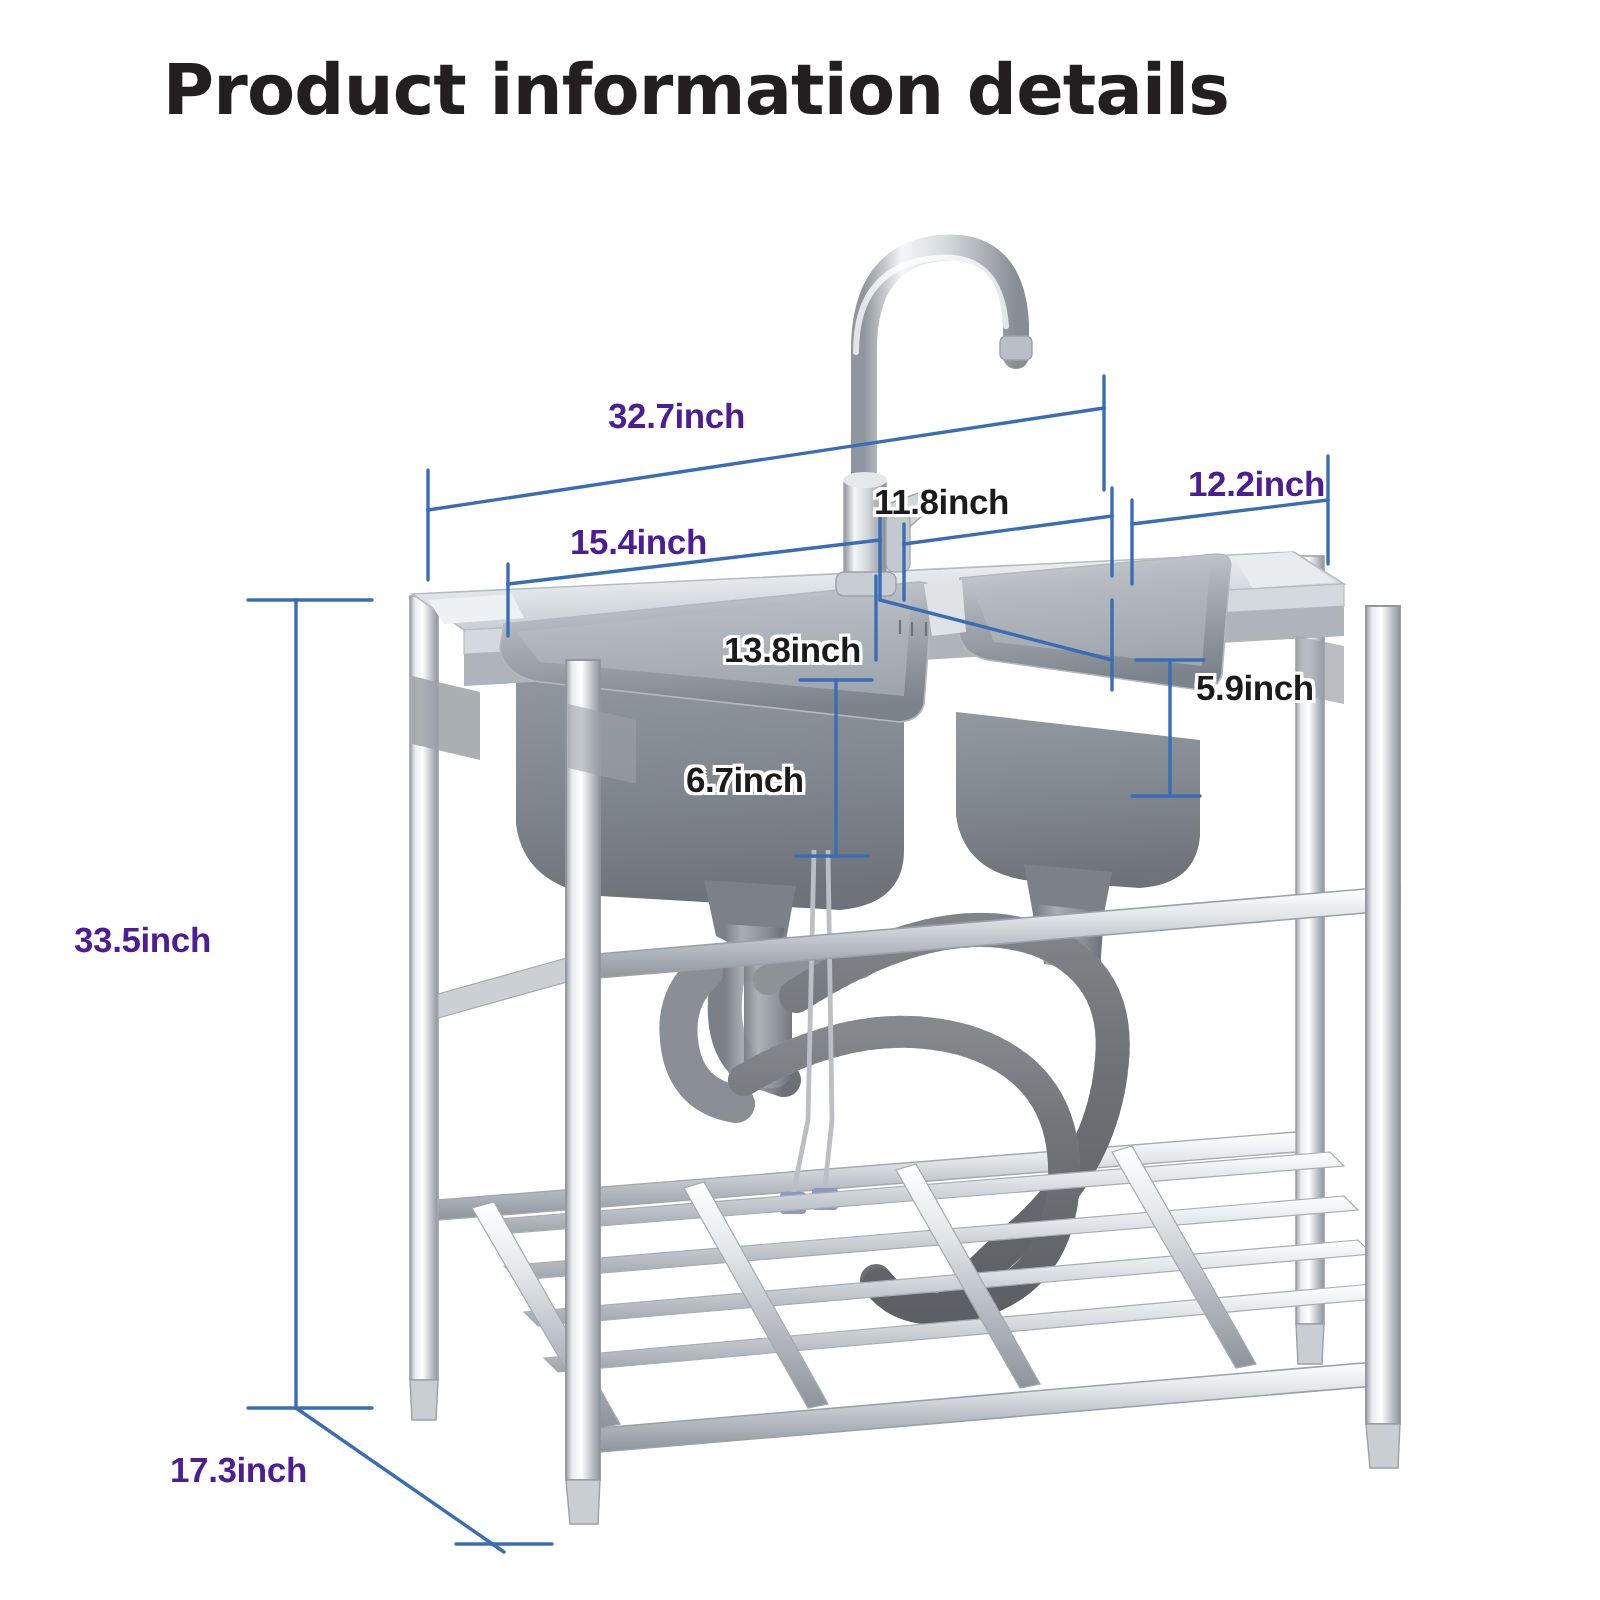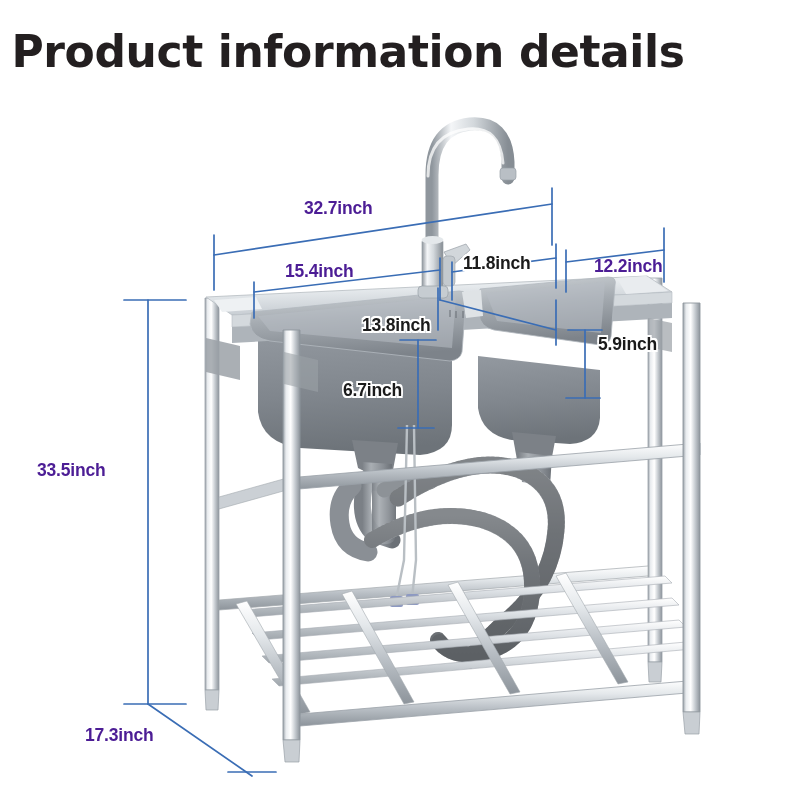--- a/index.html
+++ b/index.html
@@ -7,21 +7,21 @@
     width:800px;height:800px;background:#ffffff;
     font-family:"Liberation Sans", sans-serif;
     overflow:hidden;position:relative;
   }
   #stage{position:absolute;left:0;top:0;width:800px;height:800px;}
 
   
   #title{
     position:absolute;left:0;top:26px;width:696px;
     text-align:center;
-    font-size:44px;font-weight:bold;color:#231f20;
+    font-size:35px;font-weight:bold;color:#231f20;
     letter-spacing:-0.4px;
     font-family:"DejaVu Sans", sans-serif;
   }
 
   
   svg#art{position:absolute;left:0;top:0;width:800px;height:800px;}
 
   
   .dim{
     position:absolute;
@@ -258,23 +258,23 @@
 
       <line x1="148" y1="704" x2="252" y2="776"></line>
       <line x1="228" y1="772" x2="276" y2="772"></line>
     </g>
   </svg>
 
   <div class="dim" style="left:304px; top:198px;">32.7inch</div>
 
   <div class="dim" style="left:285px; top:261px;text-align:right;">15.4inch</div>
 
-  <div class="dim onsteel" style="left:463px; top:241px;margin-top:12px;">11.8inch</div>
-
-  <div class="dim" style="left:594px; top:256px;">12.2inch</div>
+  <div class="dim onsteel" style="left:437px; top:241px;">11.8inch</div>
+
+  <div class="dim" style="left:594px; top:232px;">12.2inch</div>
 
   <div class="dim onsteel" style="left:362px; top:305px;margin-top:10px;">13.8inch</div>
 
   <div class="dim onsteel" style="left:343px; top:380px;">6.7inch</div>
 
   <div class="dim onsteel" style="left:598px; top:334px;">5.9inch</div>
 
   <div class="dim" style="left:37px; top:460px;">33.5inch</div>
 
   <div class="dim" style="left:85px; top:725px;">17.3inch</div>

